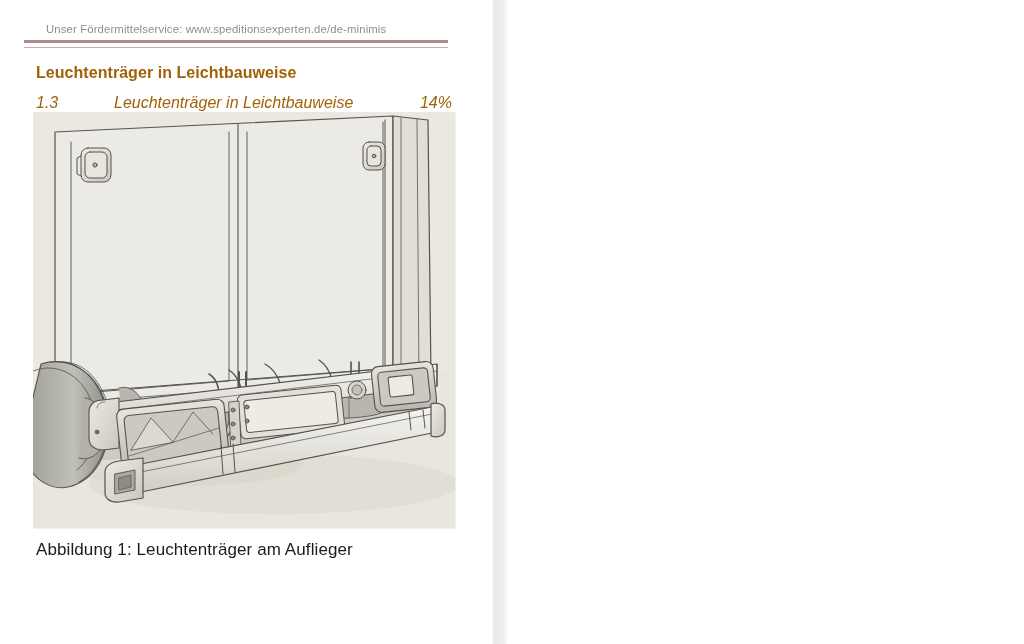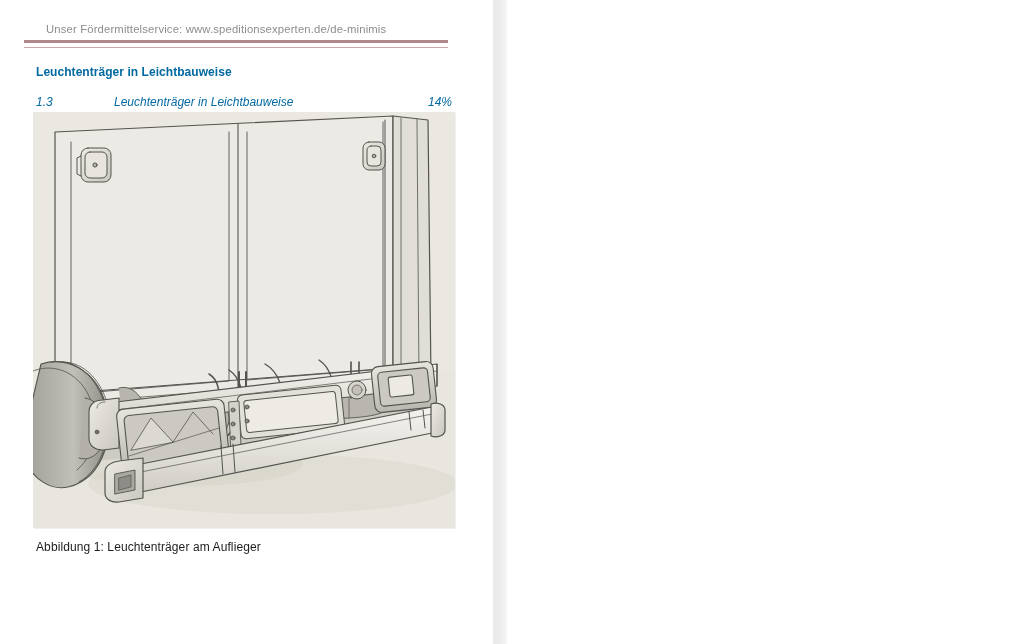--- a/index.html
+++ b/index.html
@@ -64,23 +64,23 @@
   .header-rule {
     margin-top: 3px;
     height: 4px;
     border-top: 3px solid #b1898c;
     border-bottom: 1px solid #c9a9ab;
   }
 
   
   .col {
     position: absolute;
-    font-size: 12px;
+    font-size: 16px;
     line-height: 29.5px;
-    color: #0369a1;
+    color: #a16207;
   }
   #body-left  { left: 36px;  top: 58px;  width: 416px; }
 
   .entry { margin: 0 0 0 0; }
 
   .term {
     font-weight: bold;
     letter-spacing: 0.05px;
   }
 
@@ -115,21 +115,21 @@
     overflow: hidden;
     box-shadow: 1px 1px 0 rgba(0,0,0,0.06);
   }
   #figure-image svg { display: block; width: 100%; height: 100%; }
 
   #figure-caption {
     position: absolute;
     left: 36px;
     top: 540px;
     width: 420px;
-    font-size: 12px;
+    font-size: 17px;
     color: #1c1c1c;
     letter-spacing: 0.1px;
   }
 </style>
 </head>
 <body>
 
 <div id="viewer">
 
   <div class="page" id="page-left">

